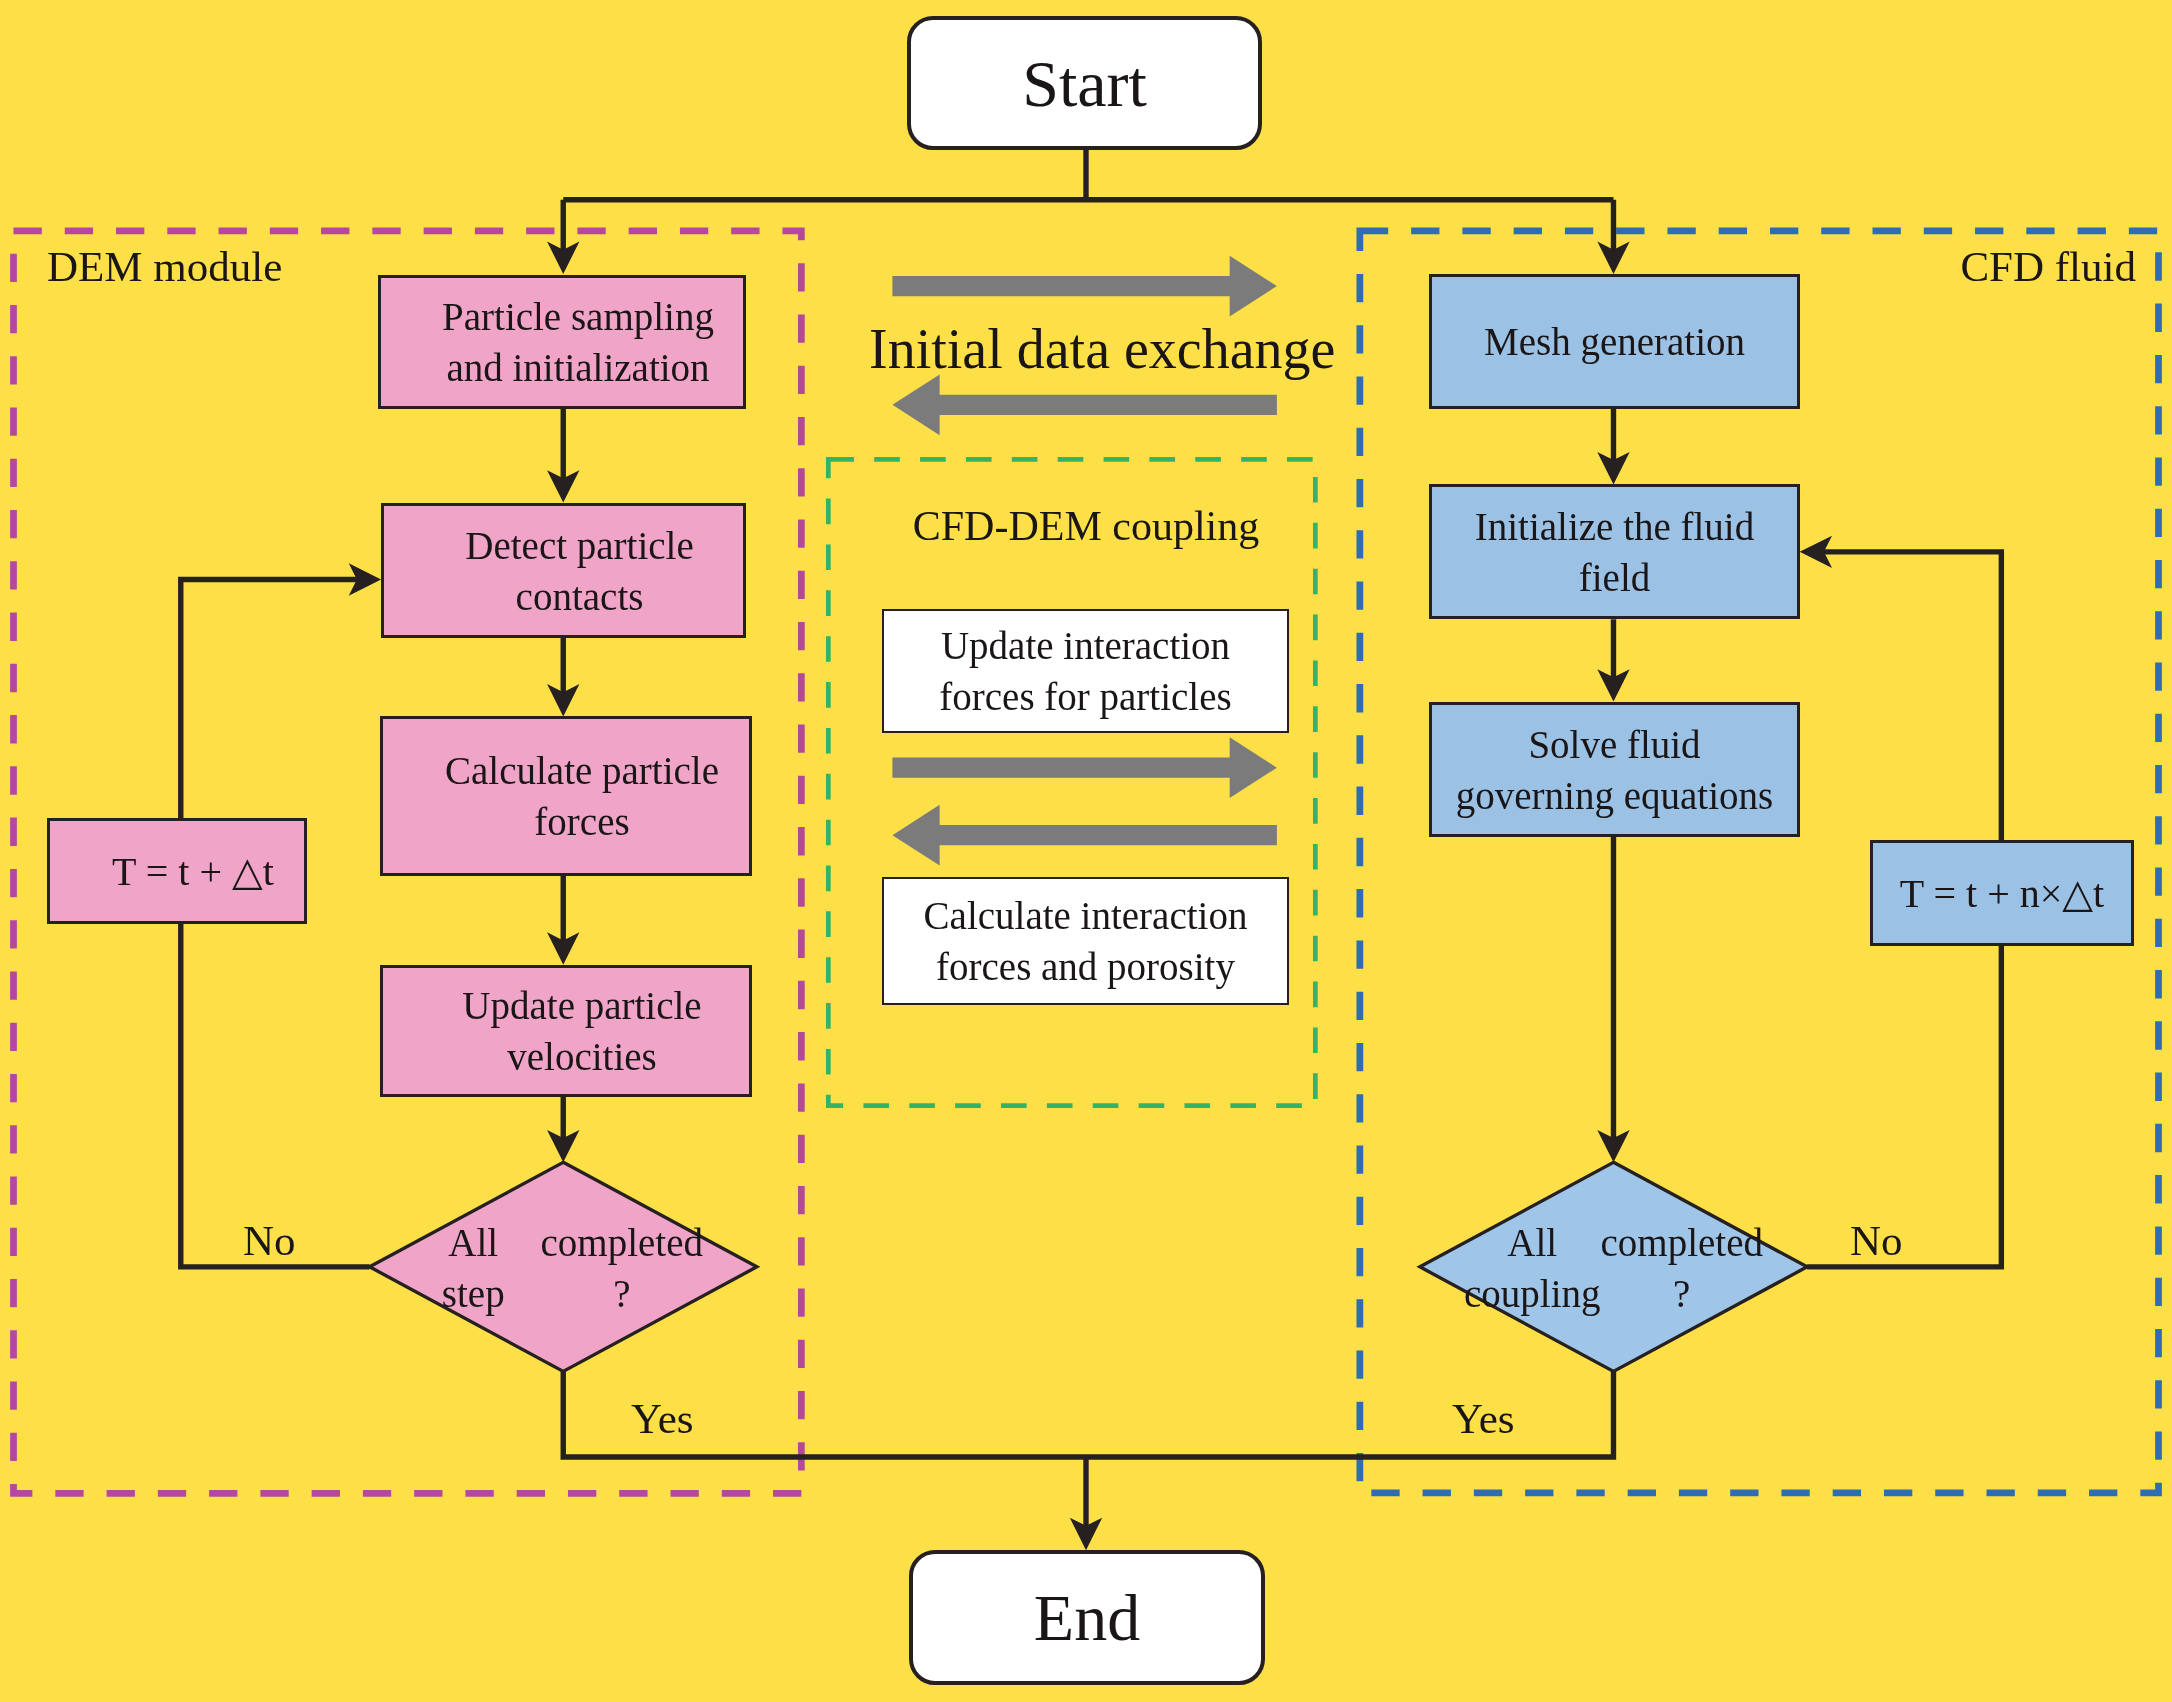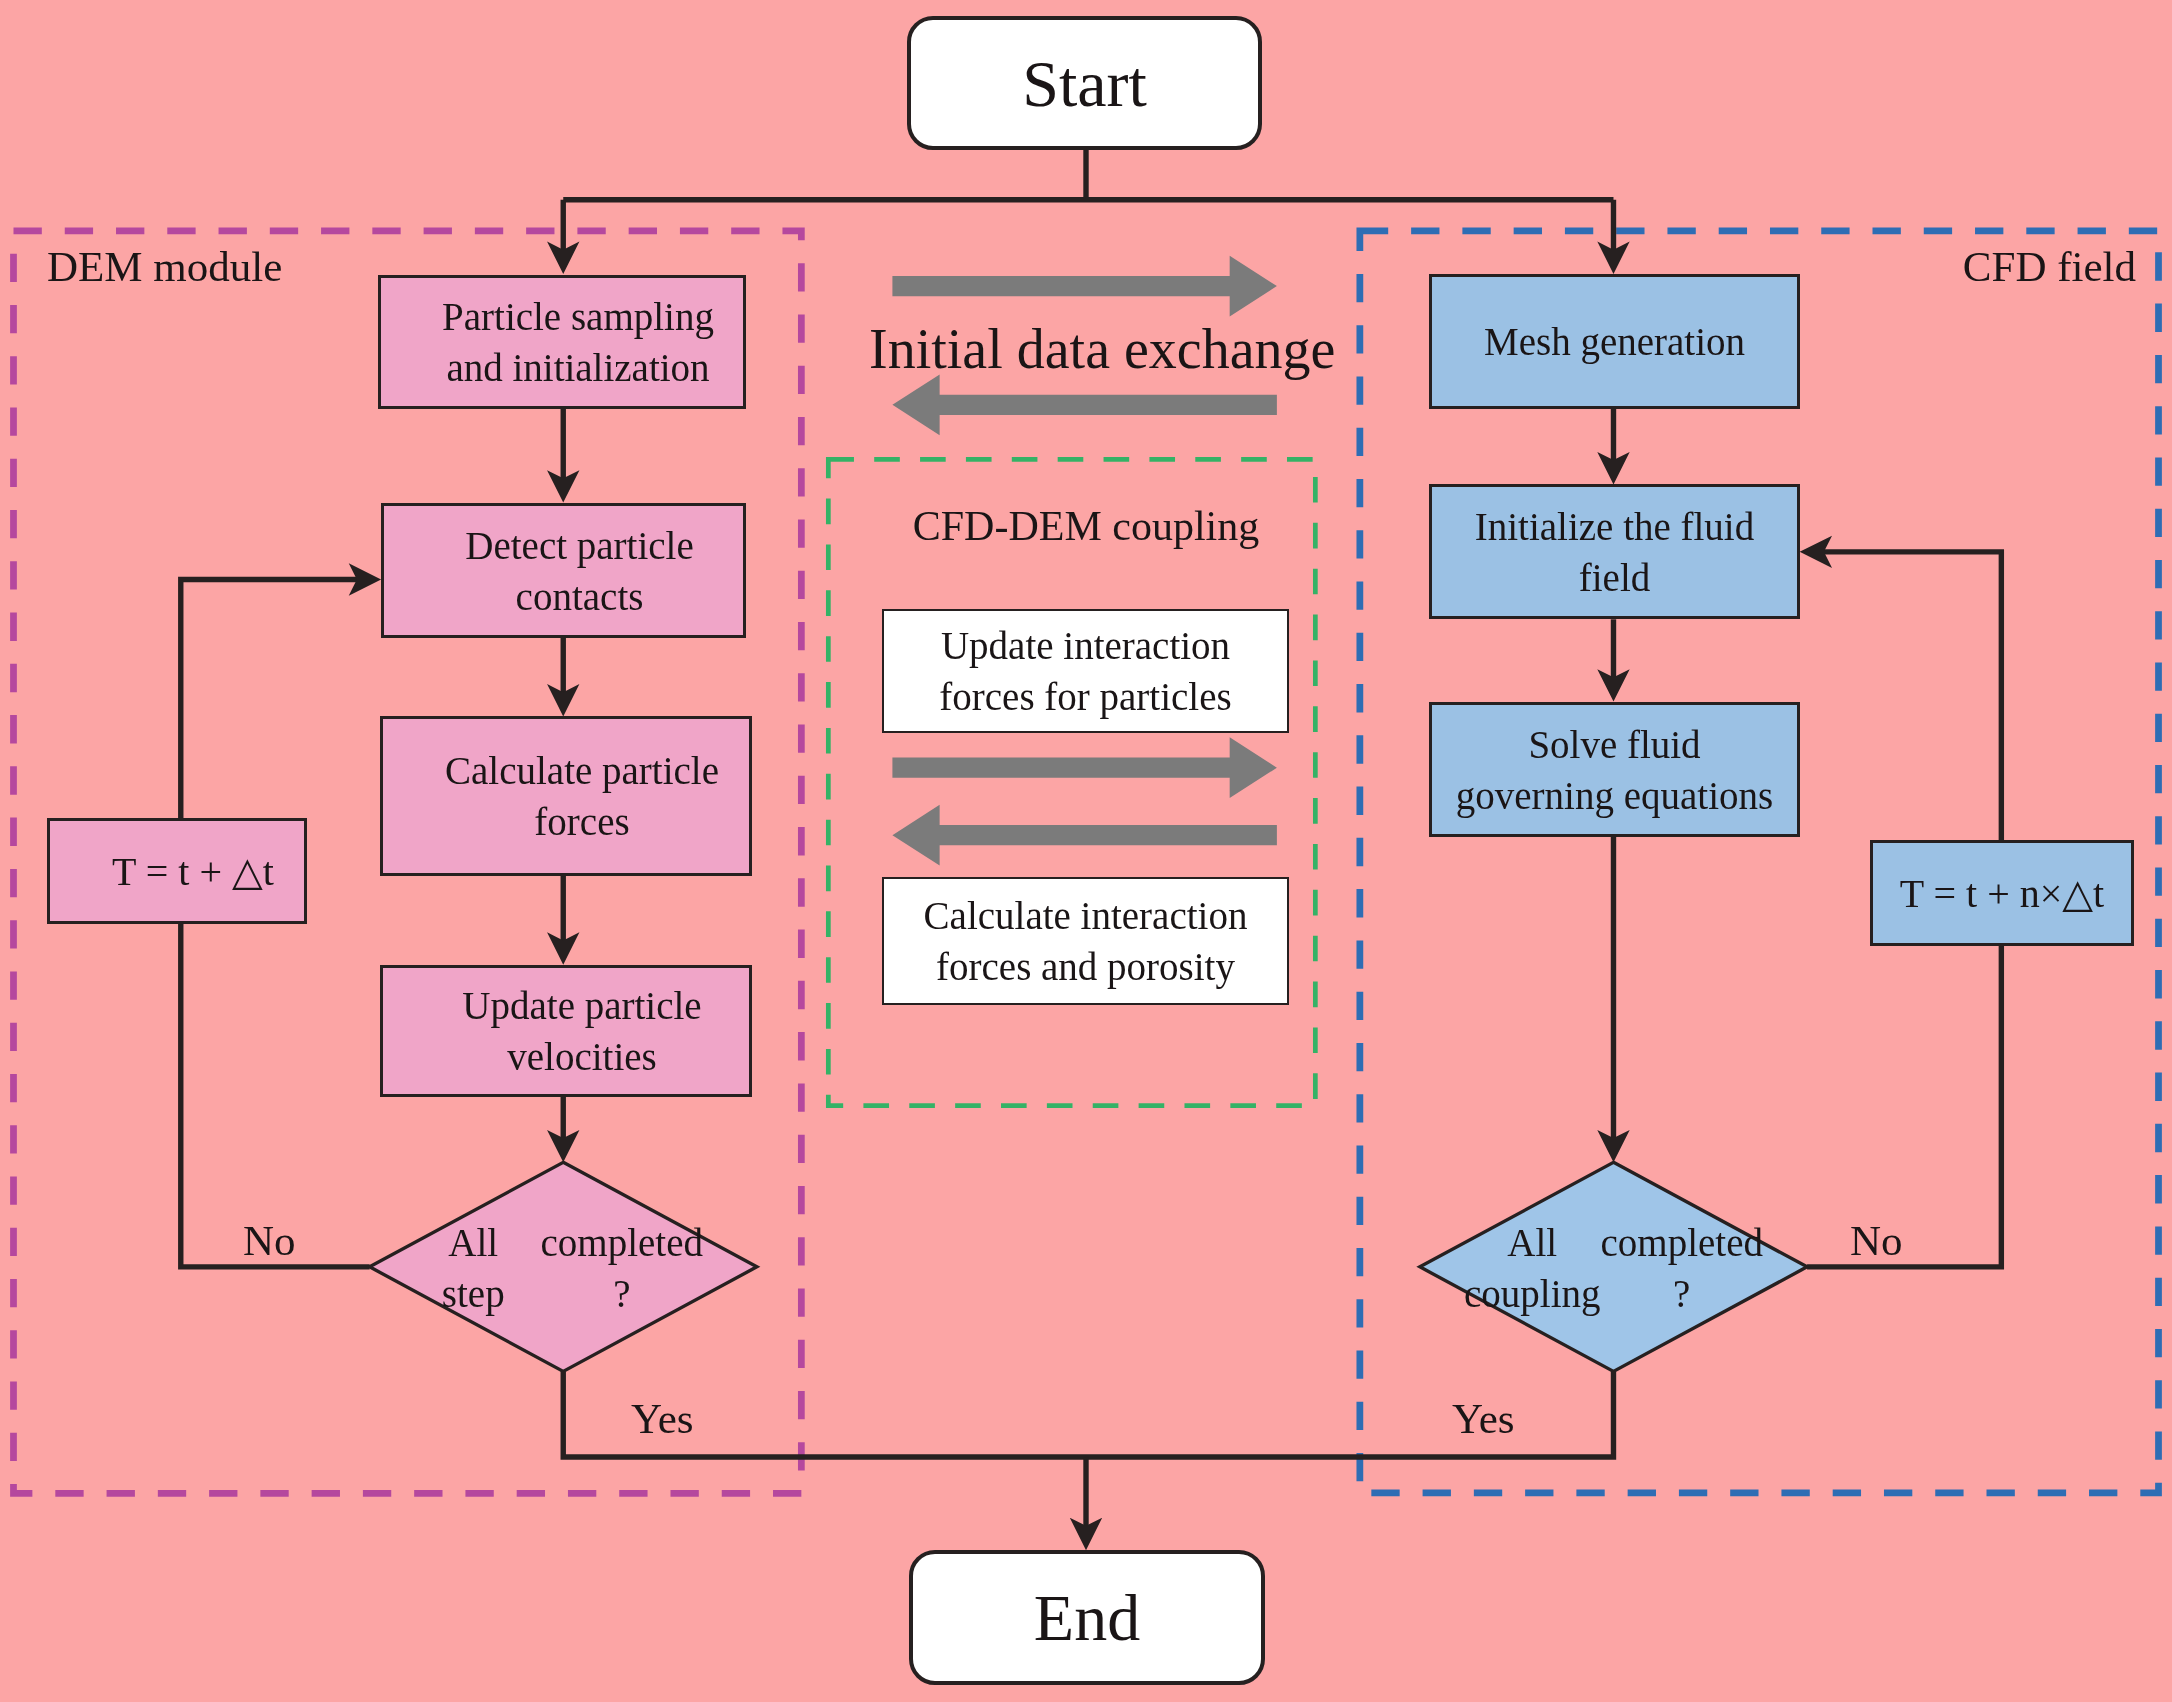--- a/index.html
+++ b/index.html
@@ -1,20 +1,20 @@
 <!DOCTYPE html>
 <html style="font-size:10.8px"><head>
 <meta charset="utf-8">
 <style>
   html, body { margin: 0; padding: 0; background: #ffffff; }
   #canvas {
     position: relative;
     width: 2172px;
     height: 1702px;
-    background: #fca5a5;
+    background: #fde047;
     font-family: "Liberation Serif", "DejaVu Serif", serif;
     color: #1a1516;
     overflow: hidden;
   }
   #wires { position: absolute; left: 0; top: 0; z-index: 1; }
   .node {
     position: absolute;
     box-sizing: border-box;
     border: 3.4px solid #262020;
     display: flex;
@@ -162,21 +162,21 @@
   <div class="node white" style="left:882px; top:609px; width:407px; height:124px; border-width:2.7px;">
     <span>Update interaction</span>
     <span>forces for particles</span>
   </div>
 
   <div class="node white" style="left:882px; top:877px; width:407px; height:128px; border-width:2.7px;">
     <span>Calculate interaction</span>
     <span>forces and porosity</span>
   </div>
 
-  <div class="floatlabel rightal" style="left:1822px; top:242px; width:314px;">CFD field</div>
+  <div class="floatlabel rightal" style="left:1822px; top:242px; width:314px;">CFD fluid</div>
 
   <div class="node blue" style="left:1429px; top:274px; width:371px; height:135px;">
     <span>Mesh generation</span>
   </div>
 
   <div class="node blue" style="left:1429px; top:484px; width:371px; height:135px;">
     <span>Initialize the fluid</span>
     <span>field</span>
   </div>
 

